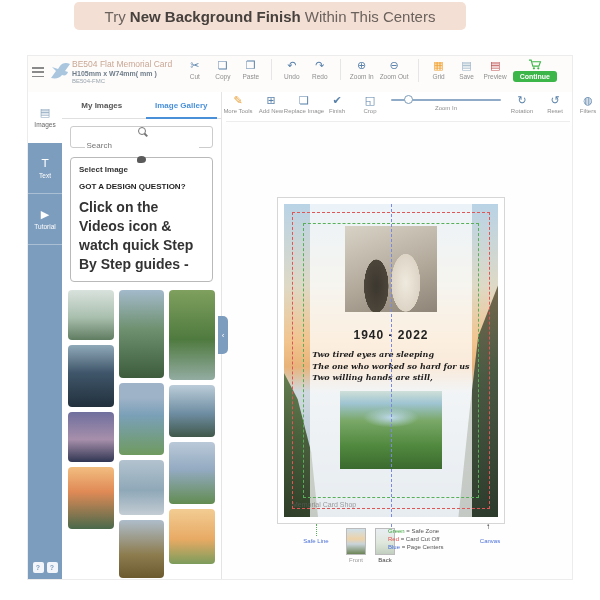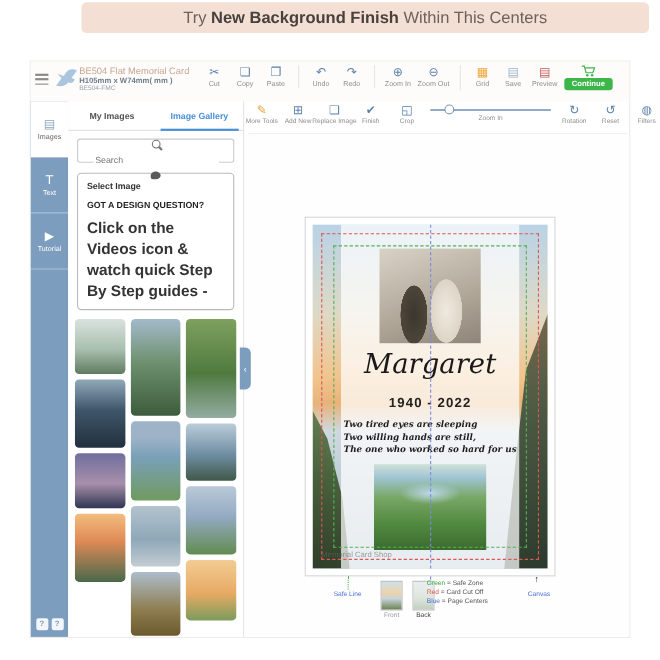--- a/index.html
+++ b/index.html
@@ -1,20 +1,20 @@
 <!DOCTYPE html>
 <html><head>
 <meta charset="utf-8">
 <style>
   html,body{margin:0;padding:0;background:#fff;}
   .screen{position:relative;width:600px;height:600px;overflow:hidden;
           font-family:"Liberation Sans",sans-serif;background:#fff;}
 
   
-  .banner{position:absolute;left:74px;top:2px;width:516px;height:28px;background:#f4dfd5;
+  .banner{position:absolute;left:74px;top:2px;width:392px;height:28px;background:#f4dfd5;
           border-radius:5px;display:flex;align-items:center;justify-content:center;
           font-size:15px;color:#6a625c;white-space:pre;}
   .banner b{color:#46413d;font-weight:700;}
 
   
   .app{position:absolute;left:27px;top:55px;width:546px;height:525px;background:#fff;
        border:1px solid #ececec;box-sizing:border-box;}
 
   
   .hdr{position:absolute;left:0;top:0;right:0;height:36px;background:#fdfcfb;}
@@ -315,26 +315,25 @@
 
     <div class="canvas">
       <div class="page">
         <div class="card">
           <div class="card-bg"></div>
           <div class="cliff-left"></div>
           <div class="cliff-right"></div>
           <div class="card-overlay"></div>
           <div class="card-content">
             <div class="photo-wedding"></div>
-            <div class="card-name">Margaret</div>
             <div class="card-years">1940 - 2022</div>
             <div class="poem" id="poem">
                 <div>Two tired eyes are sleeping</div>
+                <div>The one who worked so hard for us</div>
                 <div>Two willing hands are still,</div>
-                <div>The one who worked so hard for us</div>
               </div>
             <div class="photo-family"></div>
           </div>
           <div class="watermark">Memorial Card Shop</div>
           <div class="guide guide-red"></div>
           <div class="guide guide-green"></div>
           <div class="guide guide-blue-v"></div>
         </div>
       </div>
 

